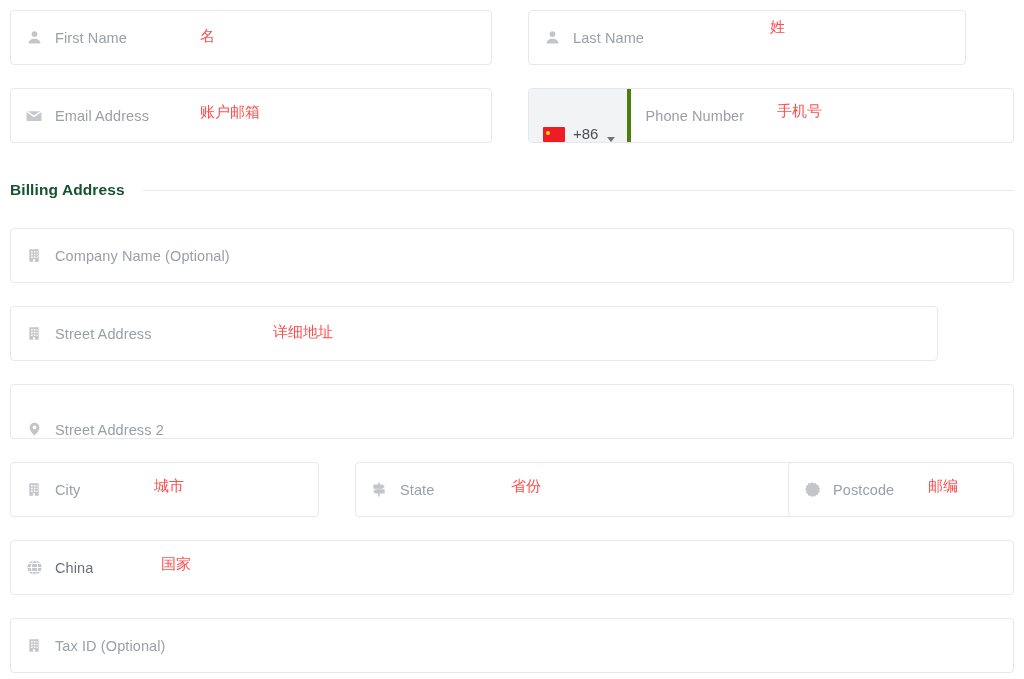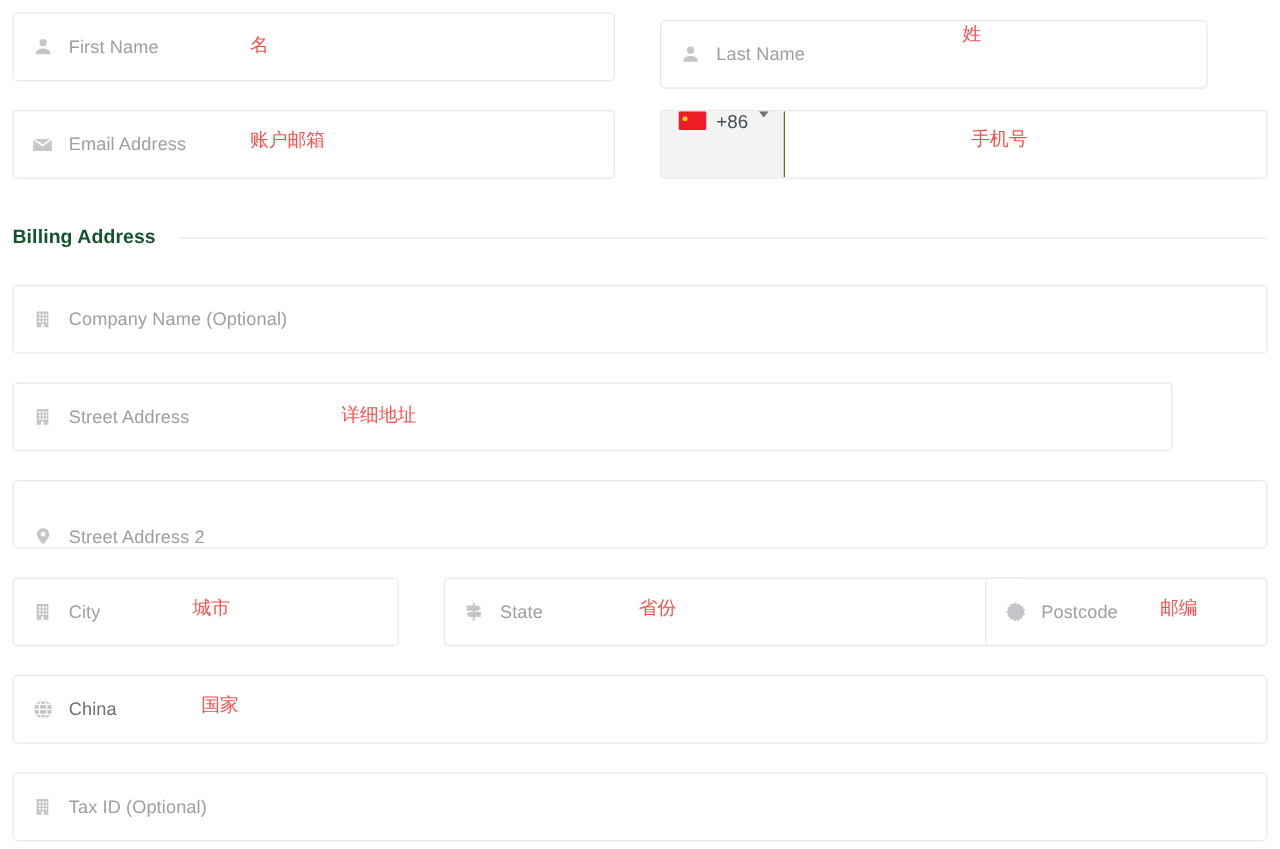--- a/index.html
+++ b/index.html
@@ -86,25 +86,25 @@
     background: #e9eaec;
     margin-left: 18px;
   }
 
   
   .phone-field { padding: 0; }
   .phone-prefix {
     align-self: stretch;
     flex: 0 0 auto;
     display: flex;
-    align-items: flex-start;
+    align-items: flex-end;
     gap: 8px;
     padding: 0 12px 0 14px;
     background: #f2f3f4;
-    border-right: 1px solid #4d7c0f;
+    border-right: 4px solid #4d7c0f;
   }
   .flag-cn {
     width: 22px;
     height: 15px;
     background: #ee1c25;
     border-radius: 1px;
     position: relative;
     flex: 0 0 auto;
   }
   .flag-cn .star-big {
@@ -150,21 +150,21 @@
   <div id="fields-root">
       <div class="field" style="left: 10px; top: 10px; width: 482px; height: 55px;">
         <span class="ficon">
           <svg width="17" height="17" viewBox="0 0 24 24" fill="currentColor">
             <circle cx="12" cy="7.2" r="4.1"></circle>
             <path d="M3.6 20.4c0-4.2 3.8-6.6 8.4-6.6s8.4 2.4 8.4 6.6z"></path>
           </svg>
         </span>
         <span class="placeholder">First Name</span>
       </div>
-      <div class="field" style="left: 528px; top: 16px; width: 438px; height: 55px;">
+      <div class="field" style="left: 528px; top: 10px; width: 438px; height: 55px;">
         <span class="ficon">
           <svg width="17" height="17" viewBox="0 0 24 24" fill="currentColor">
             <circle cx="12" cy="7.2" r="4.1"></circle>
             <path d="M3.6 20.4c0-4.2 3.8-6.6 8.4-6.6s8.4 2.4 8.4 6.6z"></path>
           </svg>
         </span>
         <span class="placeholder">Last Name</span>
       </div>
       <div class="field" style="left: 10px; top: 88px; width: 482px; height: 55px;">
         <span class="ficon">
@@ -175,20 +175,23 @@
         </span>
         <span class="placeholder">Email Address</span>
       </div>
       <div class="field phone-field" style="left: 528px; top: 88px; width: 486px; height: 55px;">
         <div class="phone-prefix">
           <span class="flag-cn">
             <span class="star-big"></span>
           </span>
           <span class="prefix-code">+86</span>
           <span class="caret"></span>
+        </div>
+        <div class="phone-body">
+          <span class="placeholder">Phone Number</span>
         </div>
       </div>
       <div class="field" style="left: 10px; top: 228px; width: 1004px; height: 55px;">
         <span class="ficon">
           <svg width="16" height="17" viewBox="0 0 24 24" fill="currentColor">
             <path d="M5 2.5h14v19H5z"></path>
             <g fill="#ffffff">
               <rect x="7.6" y="5.2" width="2.4" height="2.4"></rect>
               <rect x="11.7" y="5.2" width="2.4" height="2.4"></rect>
               <rect x="15.8" y="5.2" width="1.6" height="2.4"></rect>

